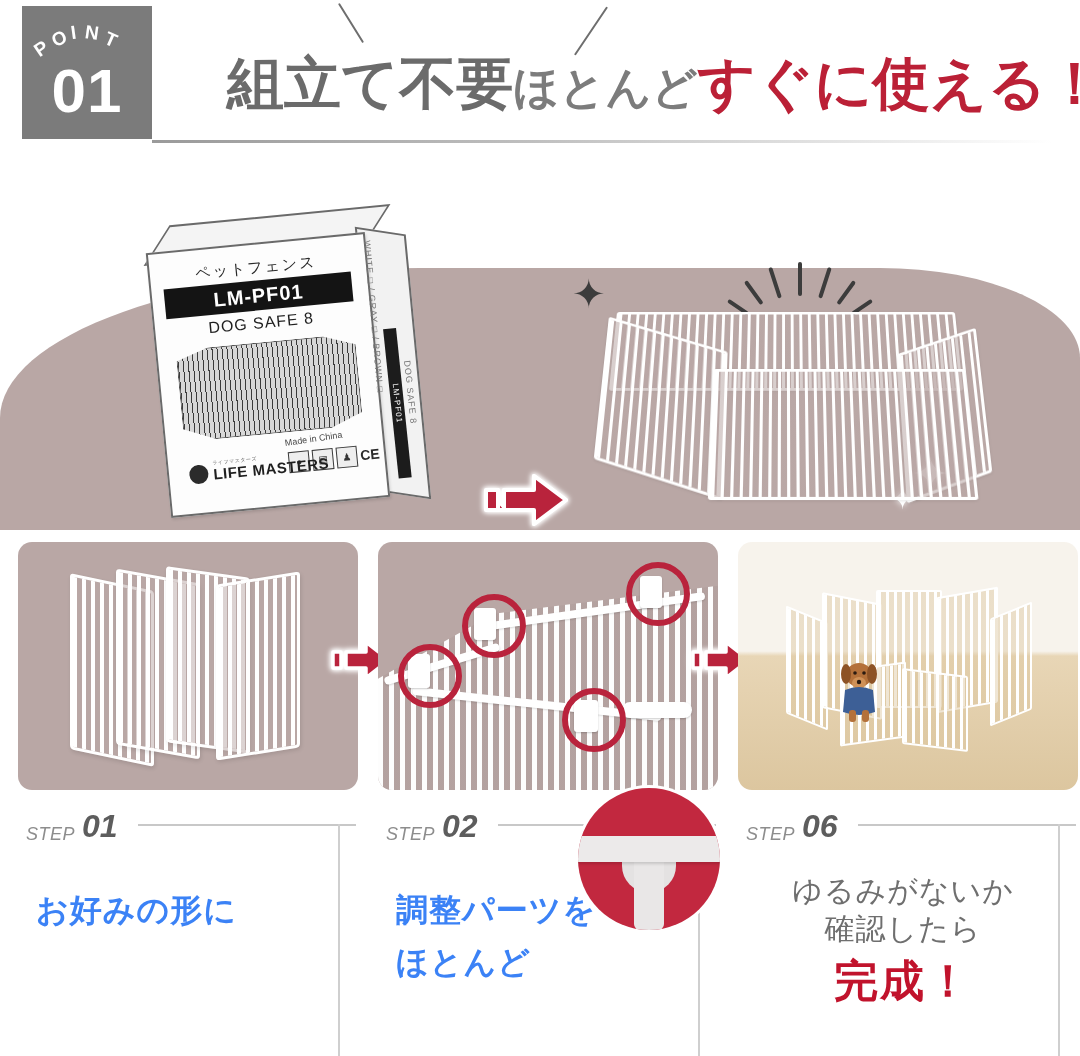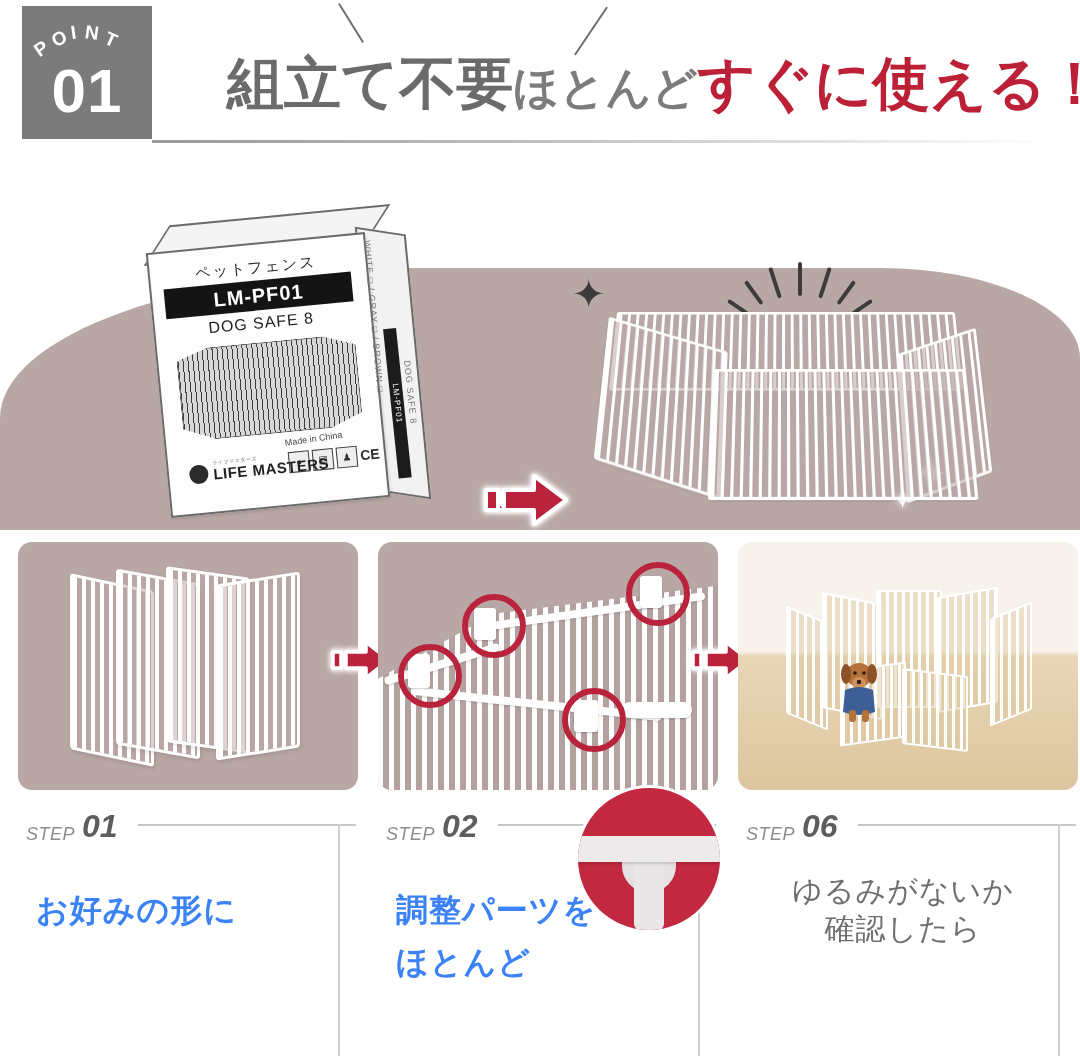--- a/index.html
+++ b/index.html
@@ -404,18 +404,19 @@
 
     <div class="stepblk s3">
       <div class="step-head">
         <span class="step-word">STEP</span>
         <span class="step-num">06</span>
       </div>
       <div class="step-line sl3"></div>
       <div class="cap3">
         <div class="c3a">ゆるみがないか</div>
         <div class="c3a">確認したら</div>
+        <span class="c3b">完成！</span>
       </div>
     </div>
     <div class="vrule vr3"></div>
   </div>
 
 </div>
 
 </body></html>

